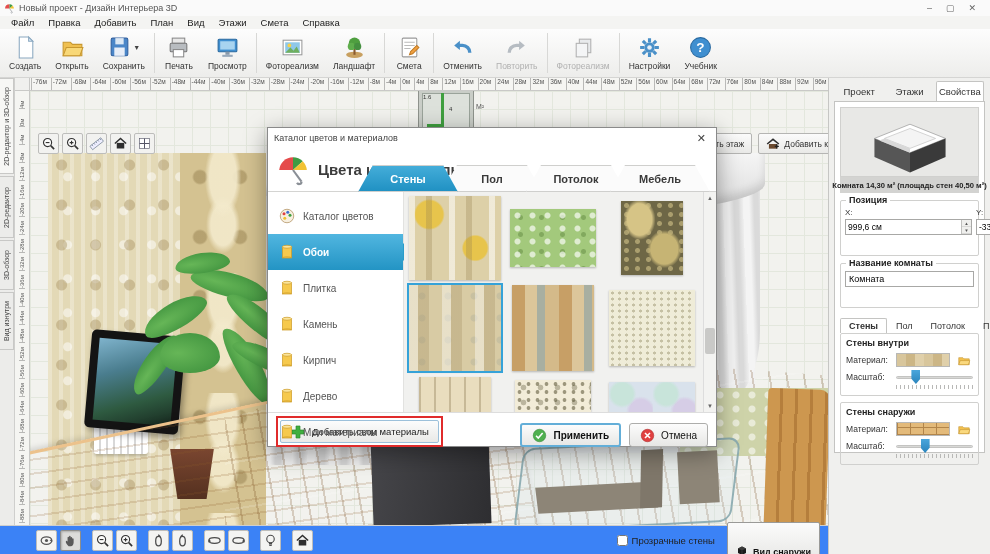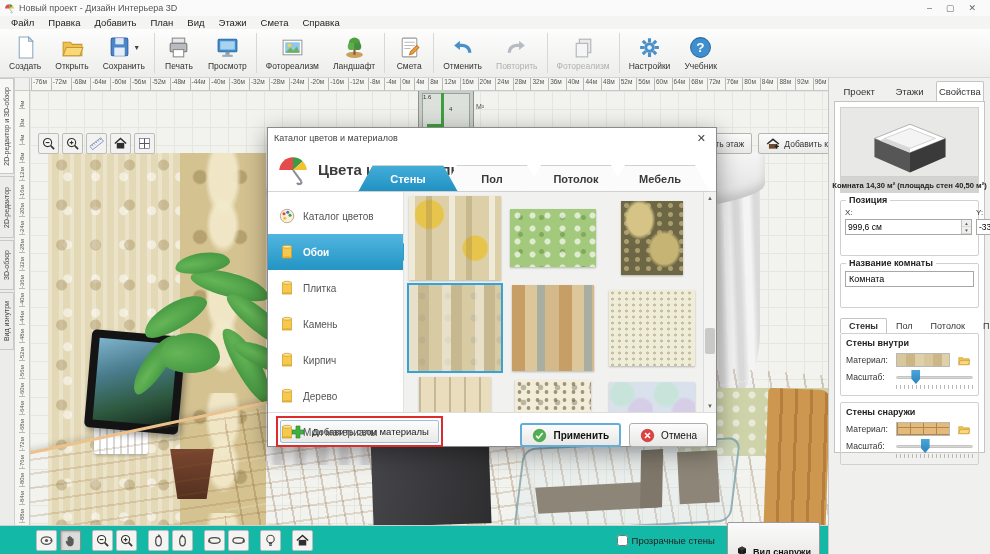--- a/index.html
+++ b/index.html
@@ -170,21 +170,21 @@
   .swatch { flex:1; height:14px; border:1px solid #b8b8b6; }
   .swatch.beige { background:repeating-linear-gradient(90deg,#d8c69c 0 9px,#ccb686 9px 18px,#e0d0aa 18px 27px); }
   .swatch.brick { background:#e3ba7a; background-image:repeating-linear-gradient(0deg,#b2854a 0 1px, transparent 1px 7px), repeating-linear-gradient(90deg,#b2854a 0 1px, transparent 1px 13px); }
   .folderbtn { width:19px; height:15px; display:flex; align-items:center; justify-content:center; }
   .slider { position:relative; flex:1; height:14px; }
   .slider .track { position:absolute; left:0; right:0; top:6px; height:3px; background:#d8d8d6; border-radius:2px; border:1px solid #c4c4c2; }
   .slider .thumb { position:absolute; top:0; width:9px; height:14px; background:linear-gradient(#4aa6dc,#2a84bc); clip-path:polygon(0 0,100% 0,100% 62%,50% 100%,0 62%); }
   .ticks { height:4px; margin-left:50px; background:repeating-linear-gradient(90deg,#b8b8b6 0 1px, transparent 1px 4px); margin-top:1px; }
 
   
-  #bottombar { position:absolute; left:0; top:525px; width:828px; height:29px; background:#14b8a6; border-top:1px solid #cfcfcd; display:flex; align-items:center; padding:0 8px 0 36px; }
+  #bottombar { position:absolute; left:0; top:525px; width:828px; height:29px; background:#3b82f6; border-top:1px solid #cfcfcd; display:flex; align-items:center; padding:0 8px 0 36px; }
   .bbtn { width:21px; height:21px; border:1px solid #bdbdbb; background:#f4f4f2; border-radius:2px; display:flex; align-items:center; justify-content:center; margin-right:3px; }
   .bbtn.pressed { background:#dcdcda; border-color:#8e8e8c; box-shadow:inset 1px 1px 2px rgba(0,0,0,.2); }
   .bgap { width:8px; }
   #bottombar .spacer { flex:1; }
   #chk-row { display:flex; align-items:center; gap:4px; margin-right:12px; }
   #chk-row input { width:11px; height:11px; }
   #chk-row label { font-size:9.5px; color:#222; }
   #outside-btn { height:36px; display:flex; align-items:flex-end; gap:5px; padding:0 8px; background:linear-gradient(#fbfbfb,#e9e9e7); border:1px solid #9a9a98; border-radius:2px; font-size:9px; font-weight:bold; color:#111; }
 </style>
 </head>

